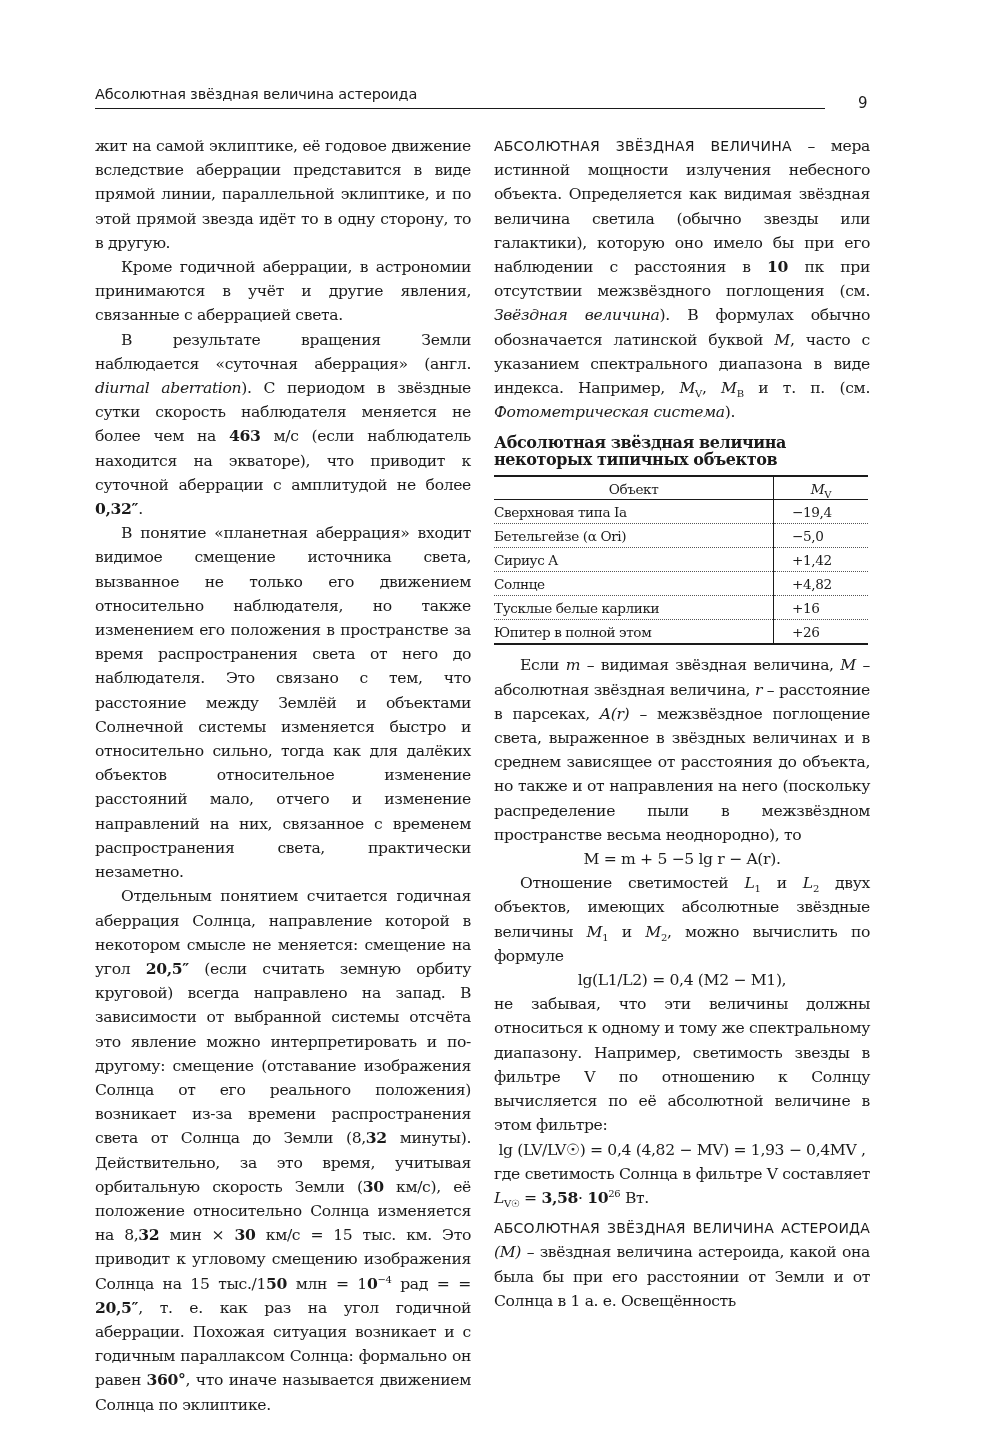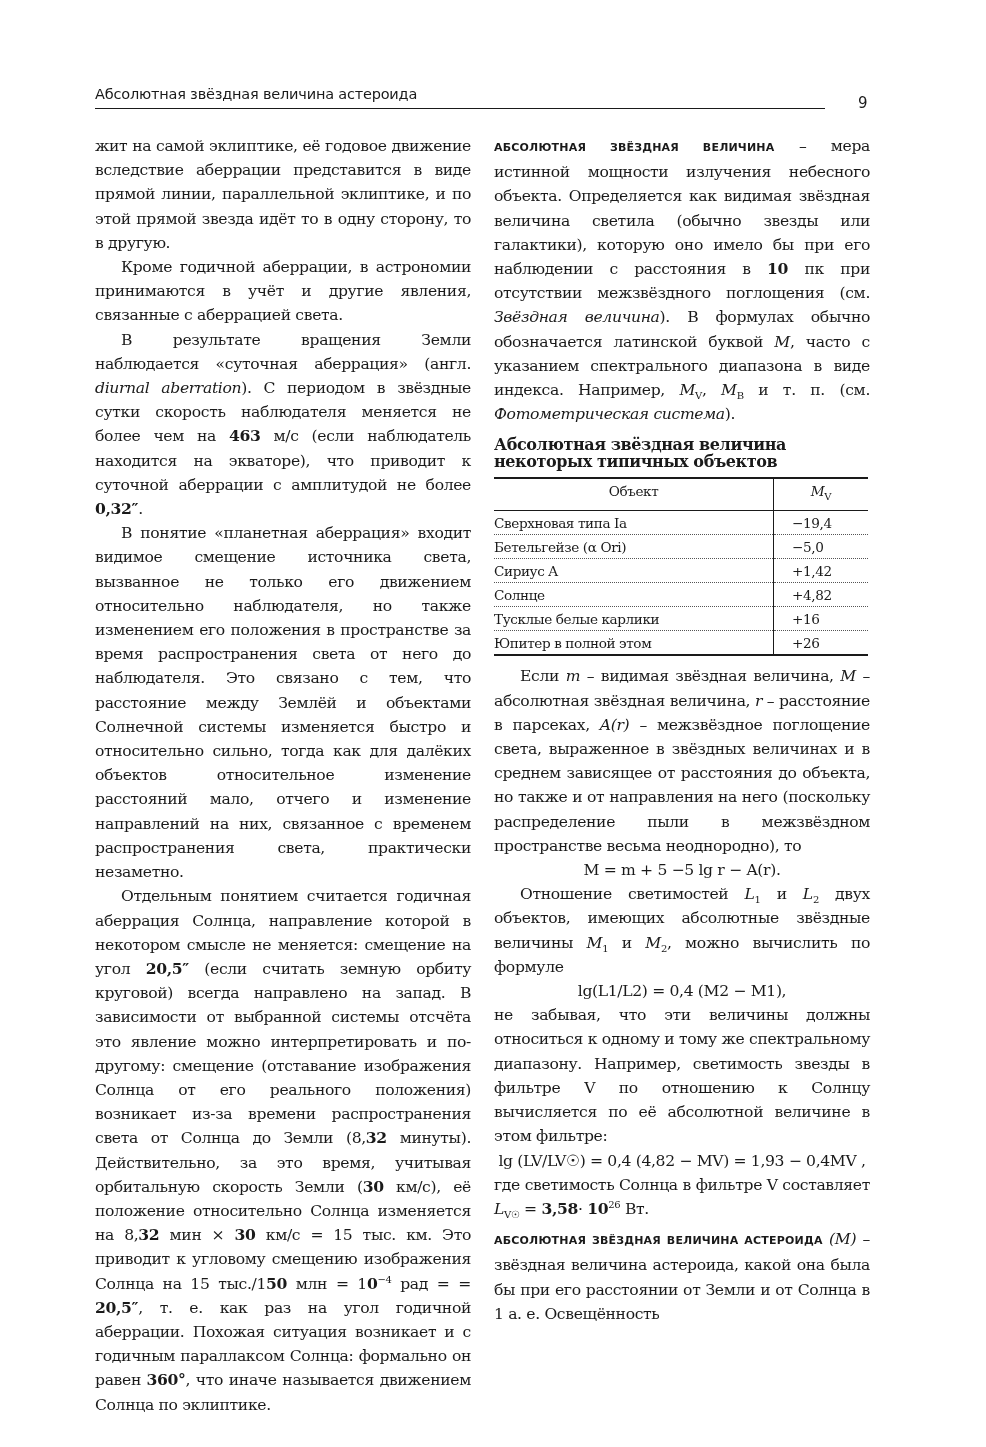--- a/index.html
+++ b/index.html
@@ -16,33 +16,33 @@
   }
   .col {
     position: absolute; top: 134px; width: 376px;
     font-family: "DejaVu Serif", serif; font-size: 15.6px; line-height: 24.2px;
     text-align: justify; letter-spacing: -0.35px;
   }
   .col.left { left: 95px; }
   .col.right { left: 494px; }
   .col p { margin: 0; }
   .col p.ind { text-indent: 26px; }
-  .hl { font-family: "DejaVu Sans", sans-serif; font-weight: bold; font-size: 11px; letter-spacing: 0.2px; }
+  .hl { font-family: "DejaVu Sans", sans-serif; font-weight: normal; font-size: 14px; letter-spacing: 0.2px; }
   b.num { font-weight: bold; }
   i { font-style: italic; }
   .tbl-title {
     font-family: "DejaVu Serif", serif; font-weight: bold; font-size: 16px; line-height: 17px;
     margin: 10px 0 7px 0; text-align: left; letter-spacing: -0.4px;
   }
   table.objects {
     width: 374px; border-collapse: collapse;
     font-family: "DejaVu Serif", serif; font-size: 13.6px; line-height: 20px; letter-spacing: -0.4px;
     border-top: 2px solid #1a1a1a; border-bottom: 2px solid #1a1a1a; margin-bottom: 8px;
   }
-  table.objects th { font-weight: normal; text-align: center; border-bottom: 1px solid #1a1a1a; padding: 2px 0 9px 0; }
+  table.objects th { font-weight: normal; text-align: center; border-bottom: 1px solid #1a1a1a; padding: 2px 0 0 0; }
   table.objects td { padding: 2px 0 1px 0; border-bottom: 1px dotted #555; }
   table.objects tr:last-child td { border-bottom: none; }
   table.objects .c1 { width: 279px; text-align: left; border-right: 1px solid #1a1a1a; }
   table.objects th.c1 { text-align: center; }
   table.objects .c2 { text-align: left; padding-left: 18px; }
   table.objects th.c2 { text-align: center; padding-left: 0; }
   .formula { text-align: center; font-style: normal; margin: 2px 0; }
   sub, sup { font-size: 10px; line-height: 0; }
 </style>
 </head>

